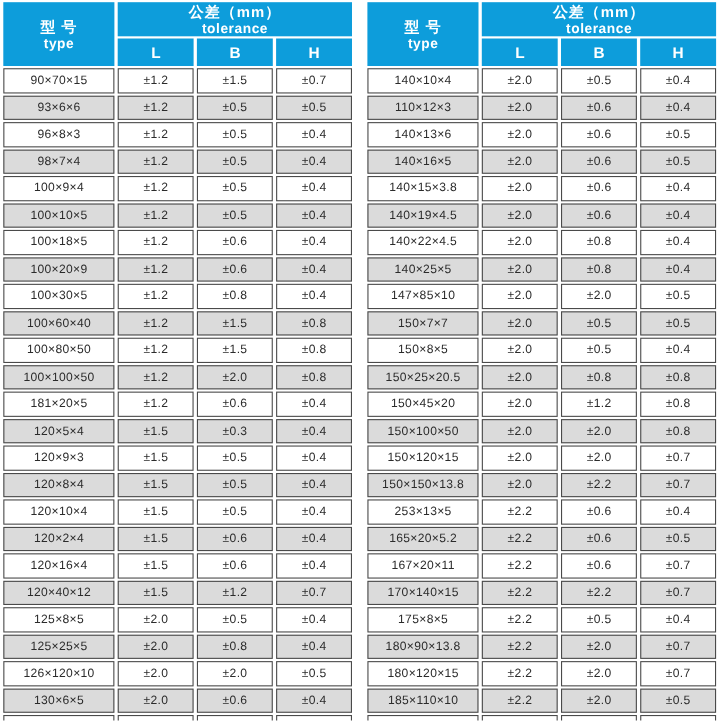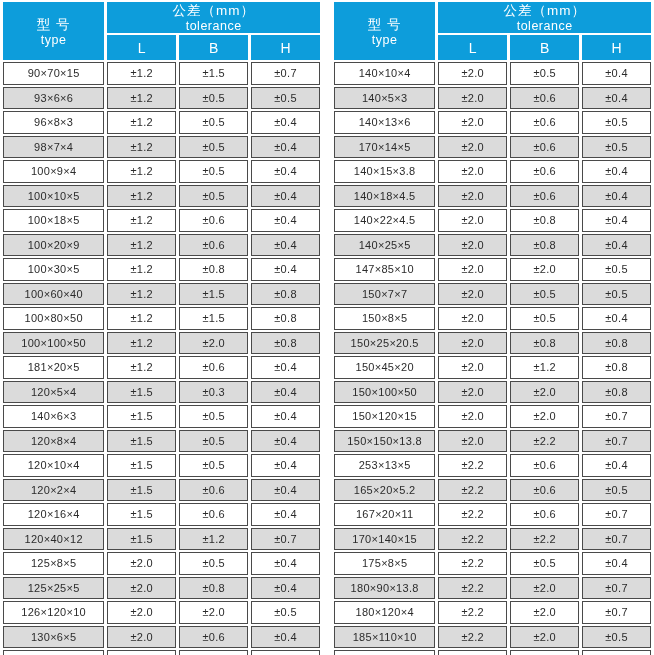--- a/index.html
+++ b/index.html
@@ -24,21 +24,21 @@
     border-spacing: 3px 2px;
     table-layout: fixed;
     width: 323px;
     flex: 0 0 auto;
   }
   col.c-type  { width: 100px; }
   col.c-tol   { width: 68px; }
   thead th {
     background: #0D9DDB;
     color: #ffffff;
-    font-weight: normal;
+    font-weight: bold;
     padding: 0;
     vertical-align: middle;
     text-align: center;
   }
   thead tr.h1 th { height: 27px; }
   thead tr.h2 th { height: 25px; font-size: 14px; }
   th .cn {
     font-size: 13.5px;
     line-height: 17px;
     letter-spacing: 1px;
@@ -171,21 +171,21 @@
           <td>±0.6</td>
           <td>±0.4</td>
         </tr>
         <tr>
           <td>120×5×4</td>
           <td>±1.5</td>
           <td>±0.3</td>
           <td>±0.4</td>
         </tr>
         <tr>
-          <td>140×6×3</td>
+          <td>120×9×3</td>
           <td>±1.5</td>
           <td>±0.5</td>
           <td>±0.4</td>
         </tr>
         <tr>
           <td>120×8×4</td>
           <td>±1.5</td>
           <td>±0.5</td>
           <td>±0.4</td>
         </tr>
@@ -271,45 +271,45 @@
       </tr>
     </thead>
     <tbody>
         <tr>
           <td>140×10×4</td>
           <td>±2.0</td>
           <td>±0.5</td>
           <td>±0.4</td>
         </tr>
         <tr>
-          <td>140×5×3</td>
+          <td>110×12×3</td>
           <td>±2.0</td>
           <td>±0.6</td>
           <td>±0.4</td>
         </tr>
         <tr>
           <td>140×13×6</td>
           <td>±2.0</td>
           <td>±0.6</td>
           <td>±0.5</td>
         </tr>
         <tr>
-          <td>170×14×5</td>
+          <td>140×16×5</td>
           <td>±2.0</td>
           <td>±0.6</td>
           <td>±0.5</td>
         </tr>
         <tr>
           <td>140×15×3.8</td>
           <td>±2.0</td>
           <td>±0.6</td>
           <td>±0.4</td>
         </tr>
         <tr>
-          <td>140×18×4.5</td>
+          <td>140×19×4.5</td>
           <td>±2.0</td>
           <td>±0.6</td>
           <td>±0.4</td>
         </tr>
         <tr>
           <td>140×22×4.5</td>
           <td>±2.0</td>
           <td>±0.8</td>
           <td>±0.4</td>
         </tr>
@@ -397,21 +397,21 @@
           <td>±0.5</td>
           <td>±0.4</td>
         </tr>
         <tr>
           <td>180×90×13.8</td>
           <td>±2.2</td>
           <td>±2.0</td>
           <td>±0.7</td>
         </tr>
         <tr>
-          <td>180×120×4</td>
+          <td>180×120×15</td>
           <td>±2.2</td>
           <td>±2.0</td>
           <td>±0.7</td>
         </tr>
         <tr>
           <td>185×110×10</td>
           <td>±2.2</td>
           <td>±2.0</td>
           <td>±0.5</td>
         </tr>

